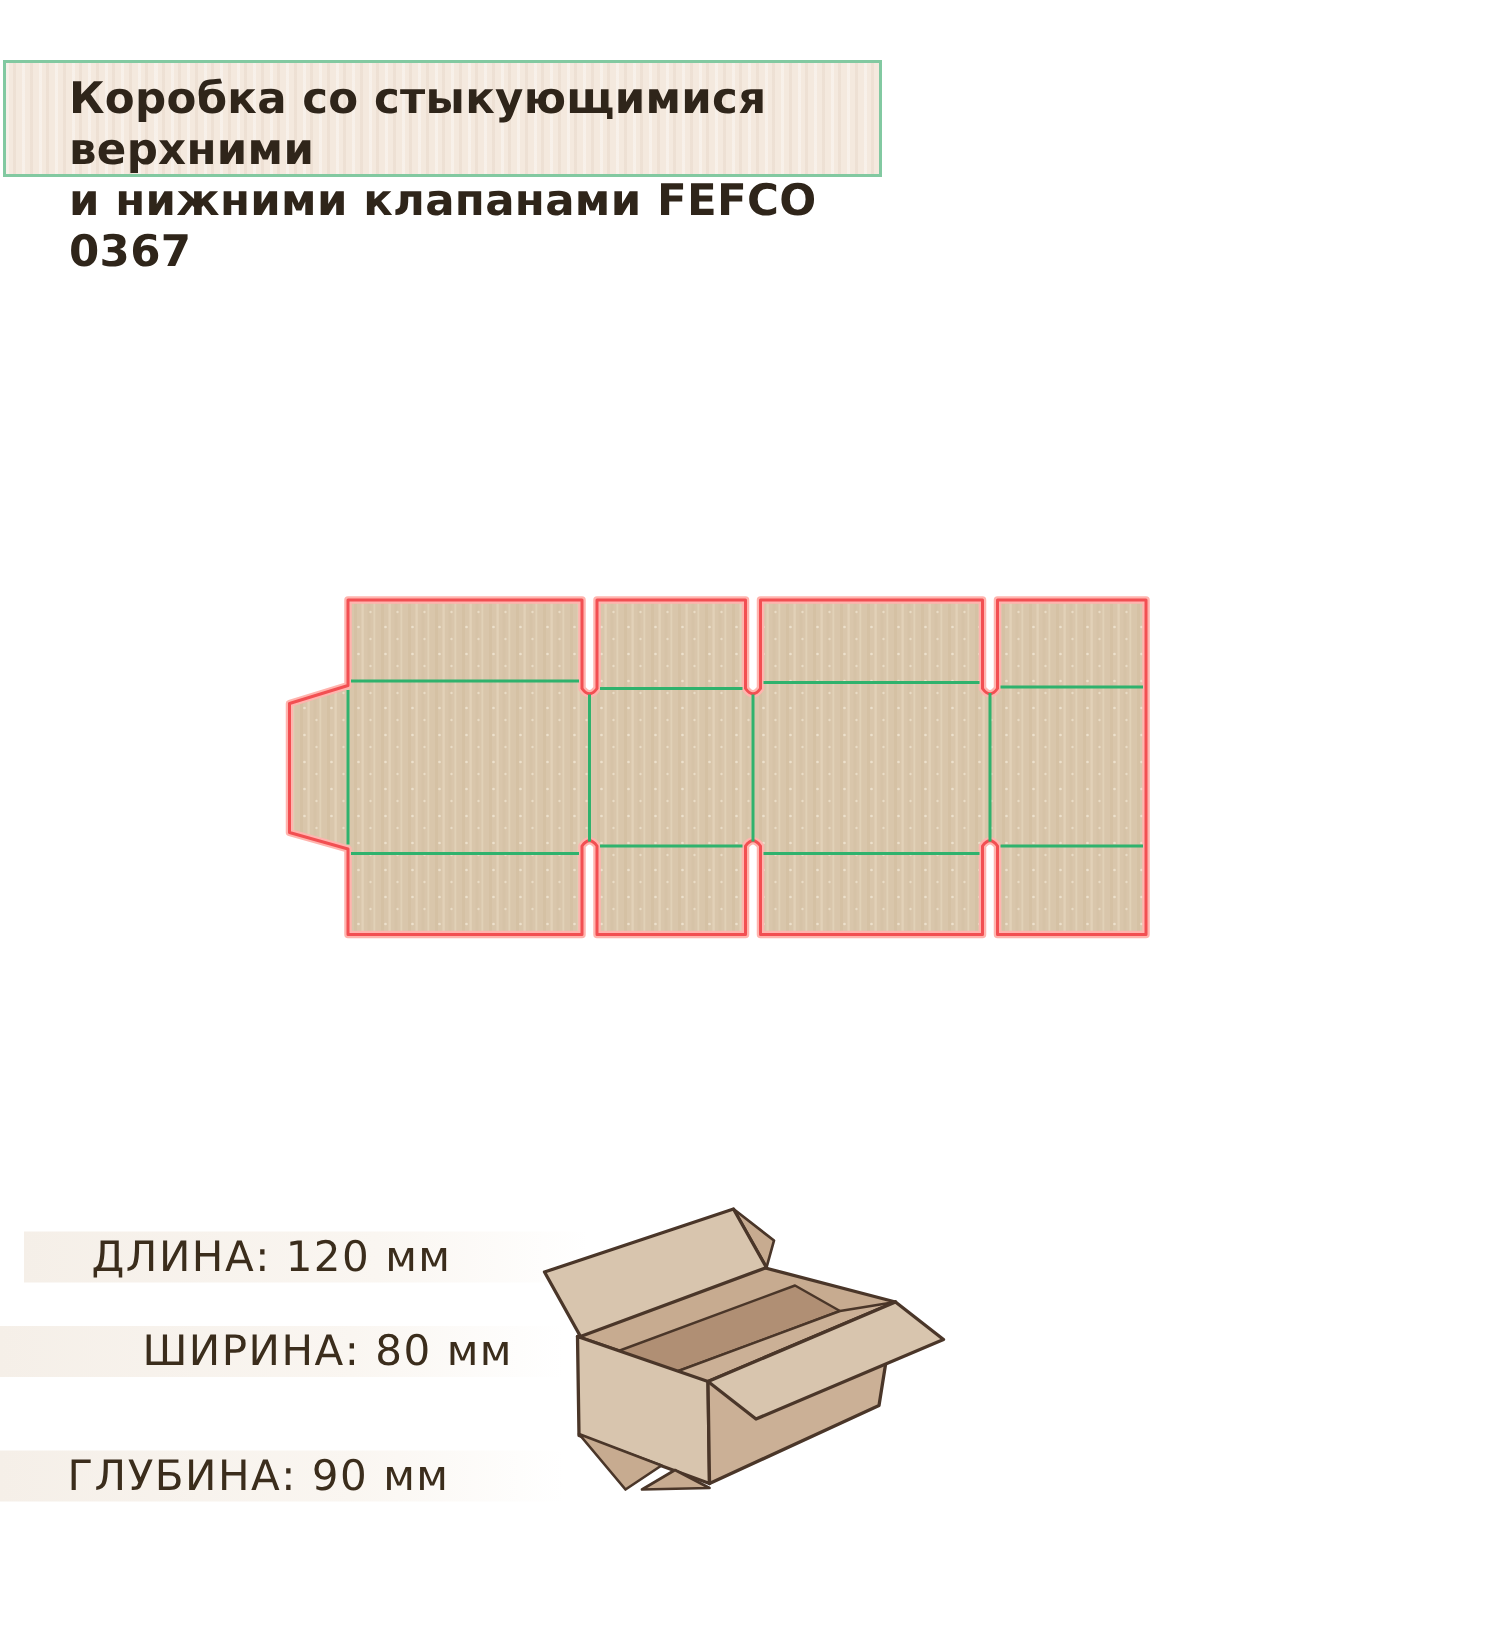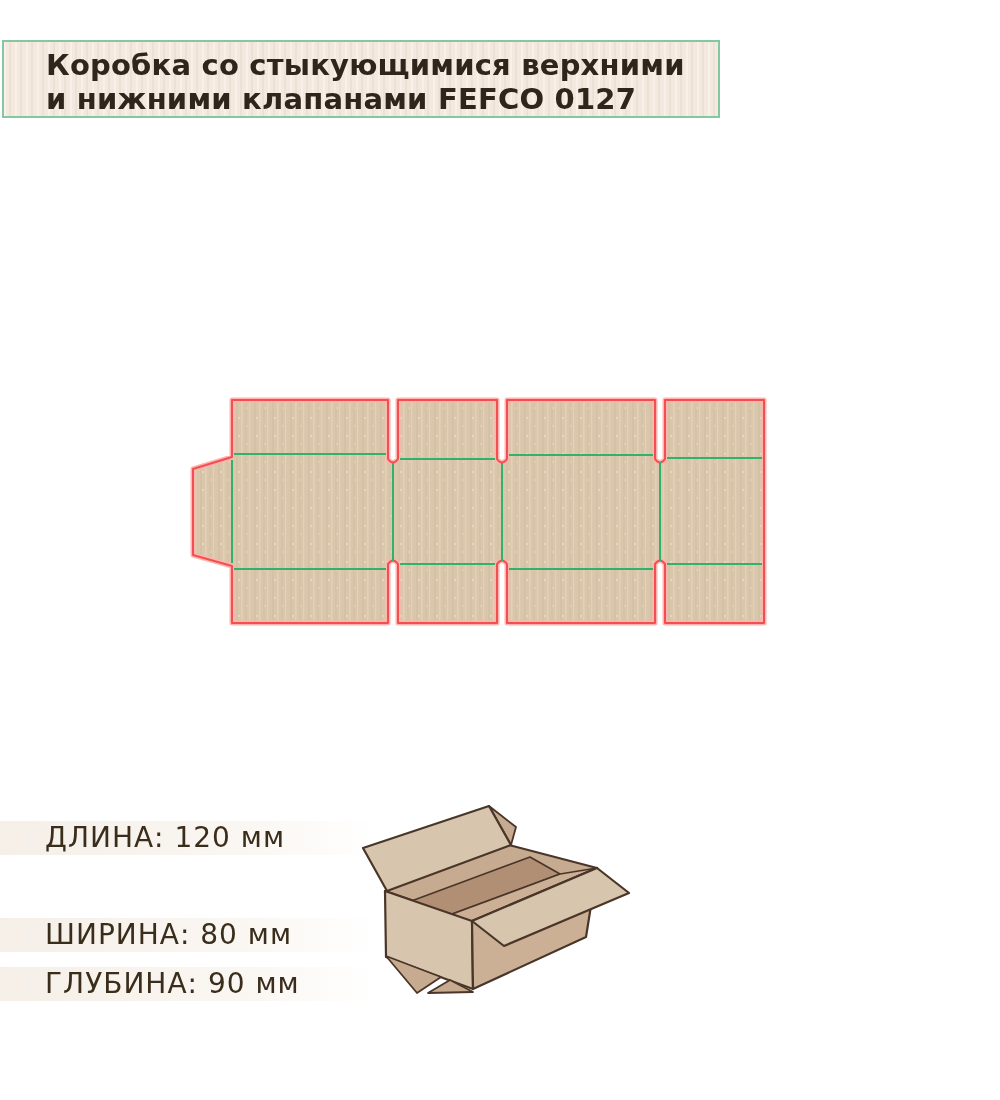--- a/index.html
+++ b/index.html
@@ -3,21 +3,21 @@
 <meta charset="utf-8">
 <style>
   html,body{margin:0;padding:0;}
   body{
     width:1000px;height:1100px;position:relative;overflow:hidden;
     background:#ffffff;
     font-family:"DejaVu Sans","Liberation Sans",sans-serif;
   }
   
   .title-box{
-    position:absolute;left:2px;top:40px;width:718px;height:78px;
+    position:absolute;left:2px;top:40px;width:586px;height:78px;
     border:2px solid var(--title-border,#82c9a1);
     background:
       repeating-linear-gradient(90deg,
         rgba(255,255,255,0.35) 0 2px, rgba(0,0,0,0) 2px 5px,
         rgba(205,180,160,0.16) 5px 7px, rgba(0,0,0,0) 7px 11px),
       var(--title-bg,#f4e9de);
     color:var(--title-text,#2f251a);
     font-size:29px;font-weight:700;line-height:34px;
     padding:6px 0 0 42px;box-sizing:border-box;
     letter-spacing:0.2px;
@@ -25,31 +25,31 @@
   
   .dieline-wrap{position:absolute;left:0;top:0;width:1000px;height:1100px;pointer-events:none;}
   
   .dim-row{
     position:absolute;left:0;width:392px;height:34px;
     background:linear-gradient(90deg,#f5efe8 0%,#faf6f1 60%,#ffffff 96%);
     color:var(--dim-text,#3b2d1c);
     font-size:28px;line-height:34px;letter-spacing:1px;
     padding-left:45px;box-sizing:border-box;white-space:nowrap;
   }
-  .dim-row.r0{top:821px;}
-  .dim-row.r1{top:918px;}
+  .dim-row.r0{top:821px;margin-left:16px;}
+  .dim-row.r1{top:884px;text-align:center;}
   .dim-row.r2{top:967px;}
   svg{display:block;}
 </style>
 </head>
 <body>
 
 <div class="title-box">
   <div>Коробка со стыкующимися верхними</div>
-  <div>и нижними клапанами FEFCO 0127</div>
+  <div>и нижними клапанами FEFCO 0367</div>
 </div>
 
 <div class="dieline-wrap">
 <svg width="1000" height="1100" viewBox="0 0 1000 1100" aria-hidden="true">
   <defs>
     <pattern id="cardboard" patternUnits="userSpaceOnUse" width="18" height="18">
       <rect width="18" height="18" fill="var(--cardboard,#d9c6ab)"></rect>
       <rect x="2" width="2" height="18" fill="var(--cardboard-stripe-dark,#d1bd9f)" opacity="0.55"></rect>
       <rect x="7" width="1.5" height="18" fill="var(--cardboard-stripe-light,#e4d3ba)" opacity="0.9"></rect>
       <rect x="11" width="2" height="18" fill="var(--cardboard-stripe-dark,#d1bd9f)" opacity="0.4"></rect>

